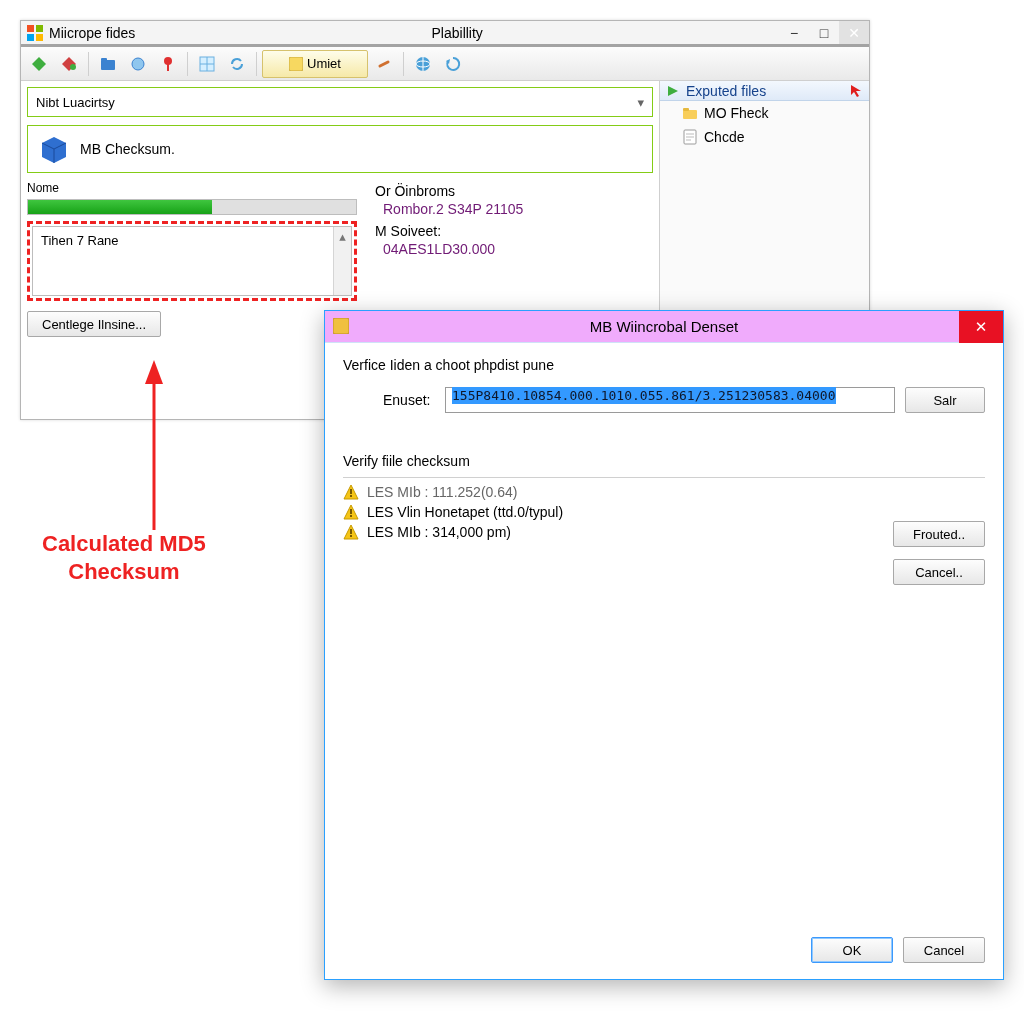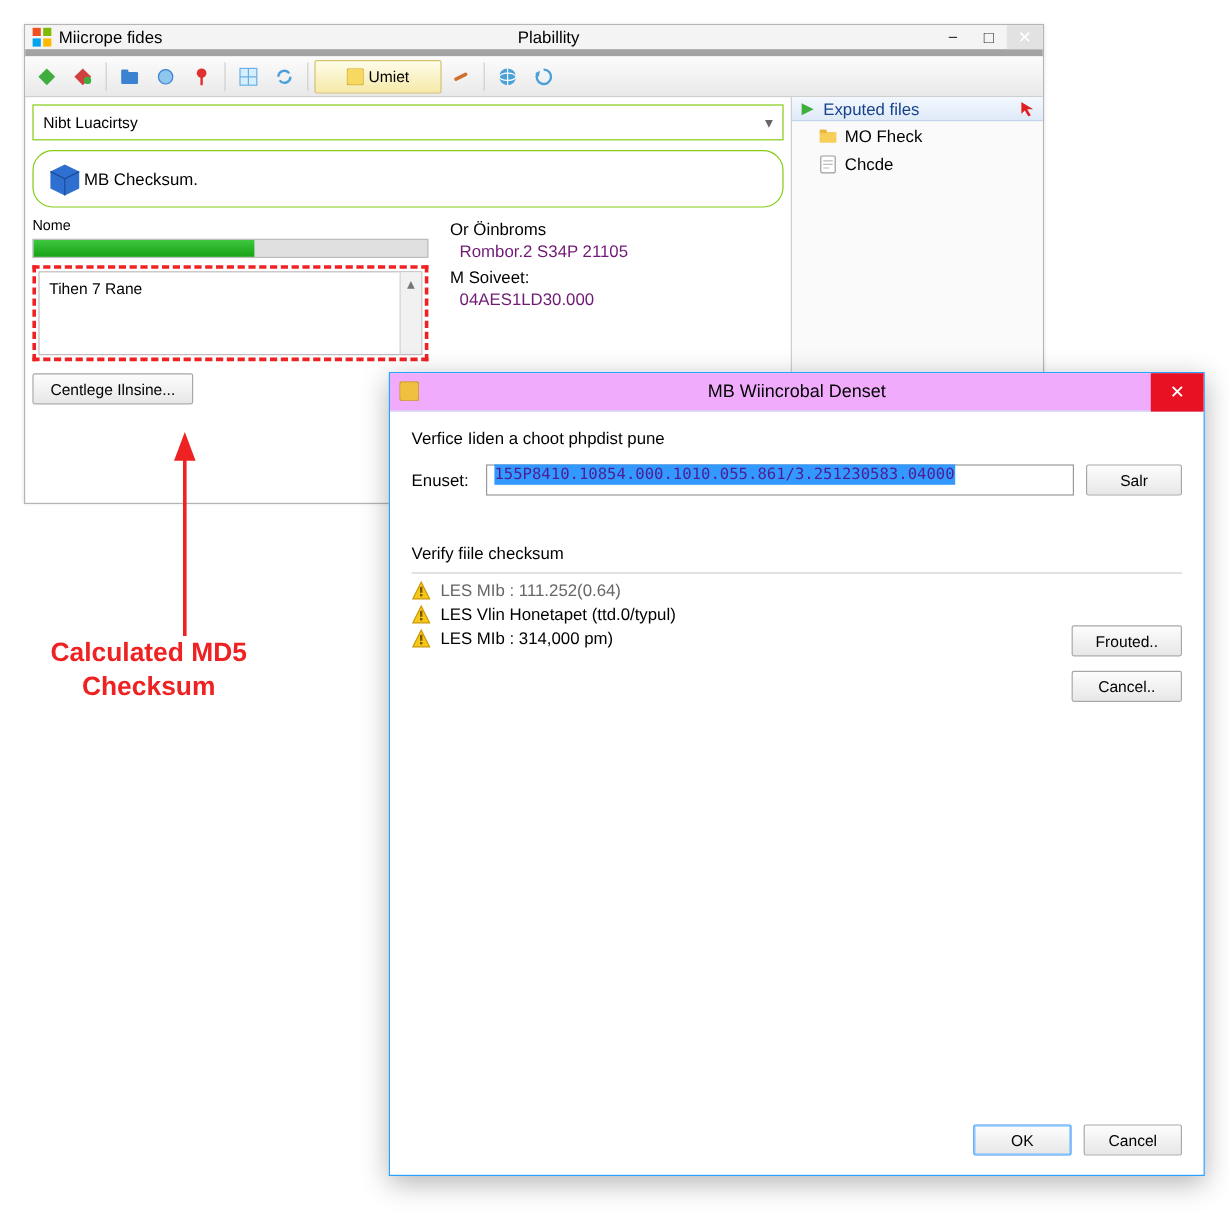--- a/index.html
+++ b/index.html
@@ -1,20 +1,20 @@
 <!DOCTYPE html>
 <html><head>
 <meta charset="utf-8">
 <style>
   html,body{margin:0;padding:0;width:1024px;height:1024px;font-family:"Segoe UI",Tahoma,Arial,sans-serif;font-size:13px;background:#fff;color:#000;overflow:hidden;}
   *{box-sizing:border-box;}
   
   
   .win{position:absolute;background:#fff;border:1px solid #b5b5b5;box-shadow:0 0 3px rgba(0,0,0,.15);}
-  .titlebar{display:flex;align-items:center;height:26px;background:linear-gradient(#f7f7f7,#eaeaea);border-bottom:6px solid #a3a3a3;font-size:14px;}
+  .titlebar{display:flex;align-items:center;height:26px;background:linear-gradient(#f7f7f7,#eaeaea);border-bottom:3px solid #a3a3a3;font-size:14px;}
   .titlebar .ticon{width:16px;height:16px;margin:0 6px;}
   .titlebar .spacer{flex:1;}
   .winbtns{display:flex;height:100%;}
   .winbtn{width:30px;display:flex;align-items:center;justify-content:center;color:#333;}
   .winbtn.close{background:#e2e2e2;color:#fff;}
   .winbtn.closeR{background:#e81123;color:#fff;width:44px;font-size:15px;}
   
   
   #mainWin{left:20px;top:20px;width:850px;height:400px;}
   #mainWin .titlebar{background:#f4f4f4;}
@@ -23,21 +23,21 @@
   .tsep{width:1px;height:24px;background:#cfcfcf;margin:0 3px;}
   .tbtn.umet{width:auto;padding:0 26px;background:linear-gradient(#fefdea,#f6e9a8);border:1px solid #d6c26d;}
   .tbtn.umet span{margin-left:4px;}
   
   #contentRow{display:flex;height:calc(100% - 60px);}
   #leftCol{flex:1;padding:6px;}
   #rightCol{width:210px;border-left:1px solid #cfcfcf;background:#fafafa;}
   
   .panel{border:1px solid #84cc16;background:#fff;margin-bottom:8px;}
   #locBar{height:30px;display:flex;align-items:center;justify-content:space-between;padding:0 8px;font-size:13px;}
-  #breadcrumb{height:48px;display:flex;align-items:center;padding:0 10px;font-size:14px;border-radius:17px;}
+  #breadcrumb{height:48px;display:flex;align-items:center;padding:0 10px;gap:10px;font-size:14px;}
   
   #lowerRow{display:flex;gap:18px;}
   #nameCol{flex:0 0 330px;}
   #infoCol{flex:1;padding-top:2px;}
   .label{font-size:12px;margin-bottom:4px;}
   .progress{height:16px;background:#e0e0e0;border:1px solid #bdbdbd;position:relative;margin-bottom:6px;}
   .progress .bar{position:absolute;left:0;top:0;bottom:0;width:56%;background:linear-gradient(#3fc63f,#17a217);}
   
   #dashedBox{border:3px dashed #e22;padding:2px;margin-bottom:10px;}
   #listBox{border:1px solid #bdbdbd;height:70px;background:#fff;display:flex;}
@@ -60,23 +60,23 @@
   
   
   #dlg{left:324px;top:310px;width:680px;height:670px;border:1px solid #2aa0ff;box-shadow:0 6px 22px rgba(0,0,0,.3);}
   #dlg .titlebar{height:32px;background:#f0abfc;justify-content:center;position:relative;border-bottom:1px solid #cfe3f7;}
   #dlg .titlebar .dicon{position:absolute;left:8px;top:7px;width:16px;height:16px;}
   #dlg .titlebar .ttl{font-size:15px;}
   #dlg .titlebar .closeR{position:absolute;right:0;top:0;height:32px;}
   #dlg .body{padding:14px 18px 10px 18px;height:calc(100% - 32px);display:flex;flex-direction:column;}
   .instruction{font-size:14px;margin-bottom:14px;}
   .fieldRow{display:flex;align-items:center;gap:10px;margin-bottom:40px;}
-  .fieldRow label{width:52px;font-size:14px;}
+  .fieldRow label{width:52px;font-size:14px;margin-left:40px;}
   .txt{flex:1;height:26px;border:1px solid #9a9a9a;background:#fff;padding:0 6px;font-size:13px;font-family:Consolas,monospace;}
-  .txt .sel{background:#3399ff;color:#4c1d95;padding:1px 0;}
+  .txt .sel{background:#3399ff;color:#0f172a;padding:1px 0;}
   .sect{font-size:14px;margin-bottom:8px;}
   #resultList{flex:1;border-top:1px solid #d0d0d0;padding-top:4px;}
   .ritem{display:flex;align-items:center;gap:8px;padding:2px 0;font-size:14px;}
   .warn{width:16px;height:16px;}
   #dlgSide{position:absolute;right:18px;top:210px;display:flex;flex-direction:column;gap:12px;}
   #dlgSide .btn{width:92px;}
   #dlgBtns{position:absolute;right:18px;bottom:16px;display:flex;gap:10px;align-items:center;}
   #dlgBtns .btn{width:82px;}
   #dlgBtns .btn.ok{border:1px solid #3b99fc;box-shadow:0 0 0 1px #91c9ff inset;}
   

